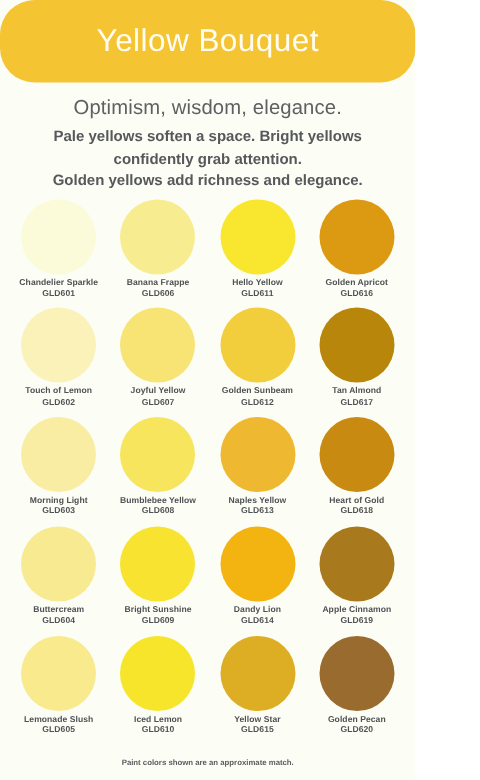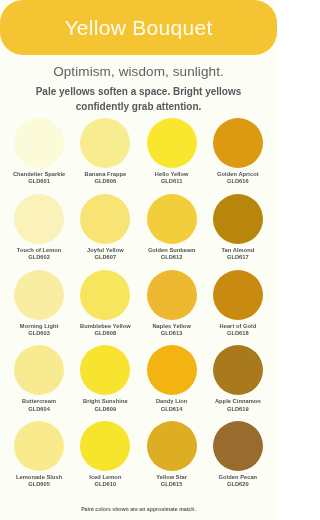--- a/index.html
+++ b/index.html
@@ -116,23 +116,24 @@
 </head>
 <body>
 
 <div class="card">
 
   <div class="header">
     <div class="header-title">Yellow Bouquet</div>
   </div>
 
   <div class="intro">
-    <div class="tagline">Optimism, wisdom, sunlight.</div>
+    <div class="tagline">Optimism, wisdom, elegance.</div>
     <div class="blurb">
       <span>Pale yellows soften a space. Bright yellows confidently grab attention.</span><br>
+      <span>Golden yellows add richness and elegance.</span>
     </div>
   </div>
 
   <div class="grid" id="swatch-grid">
       <div class="cell">
         <div class="dot" style="background: rgb(251, 251, 217);"></div>
         <div class="cap">
           <span class="cap-name">Chandelier Sparkle</span>
           <span class="cap-code">GLD601</span>
         </div>

